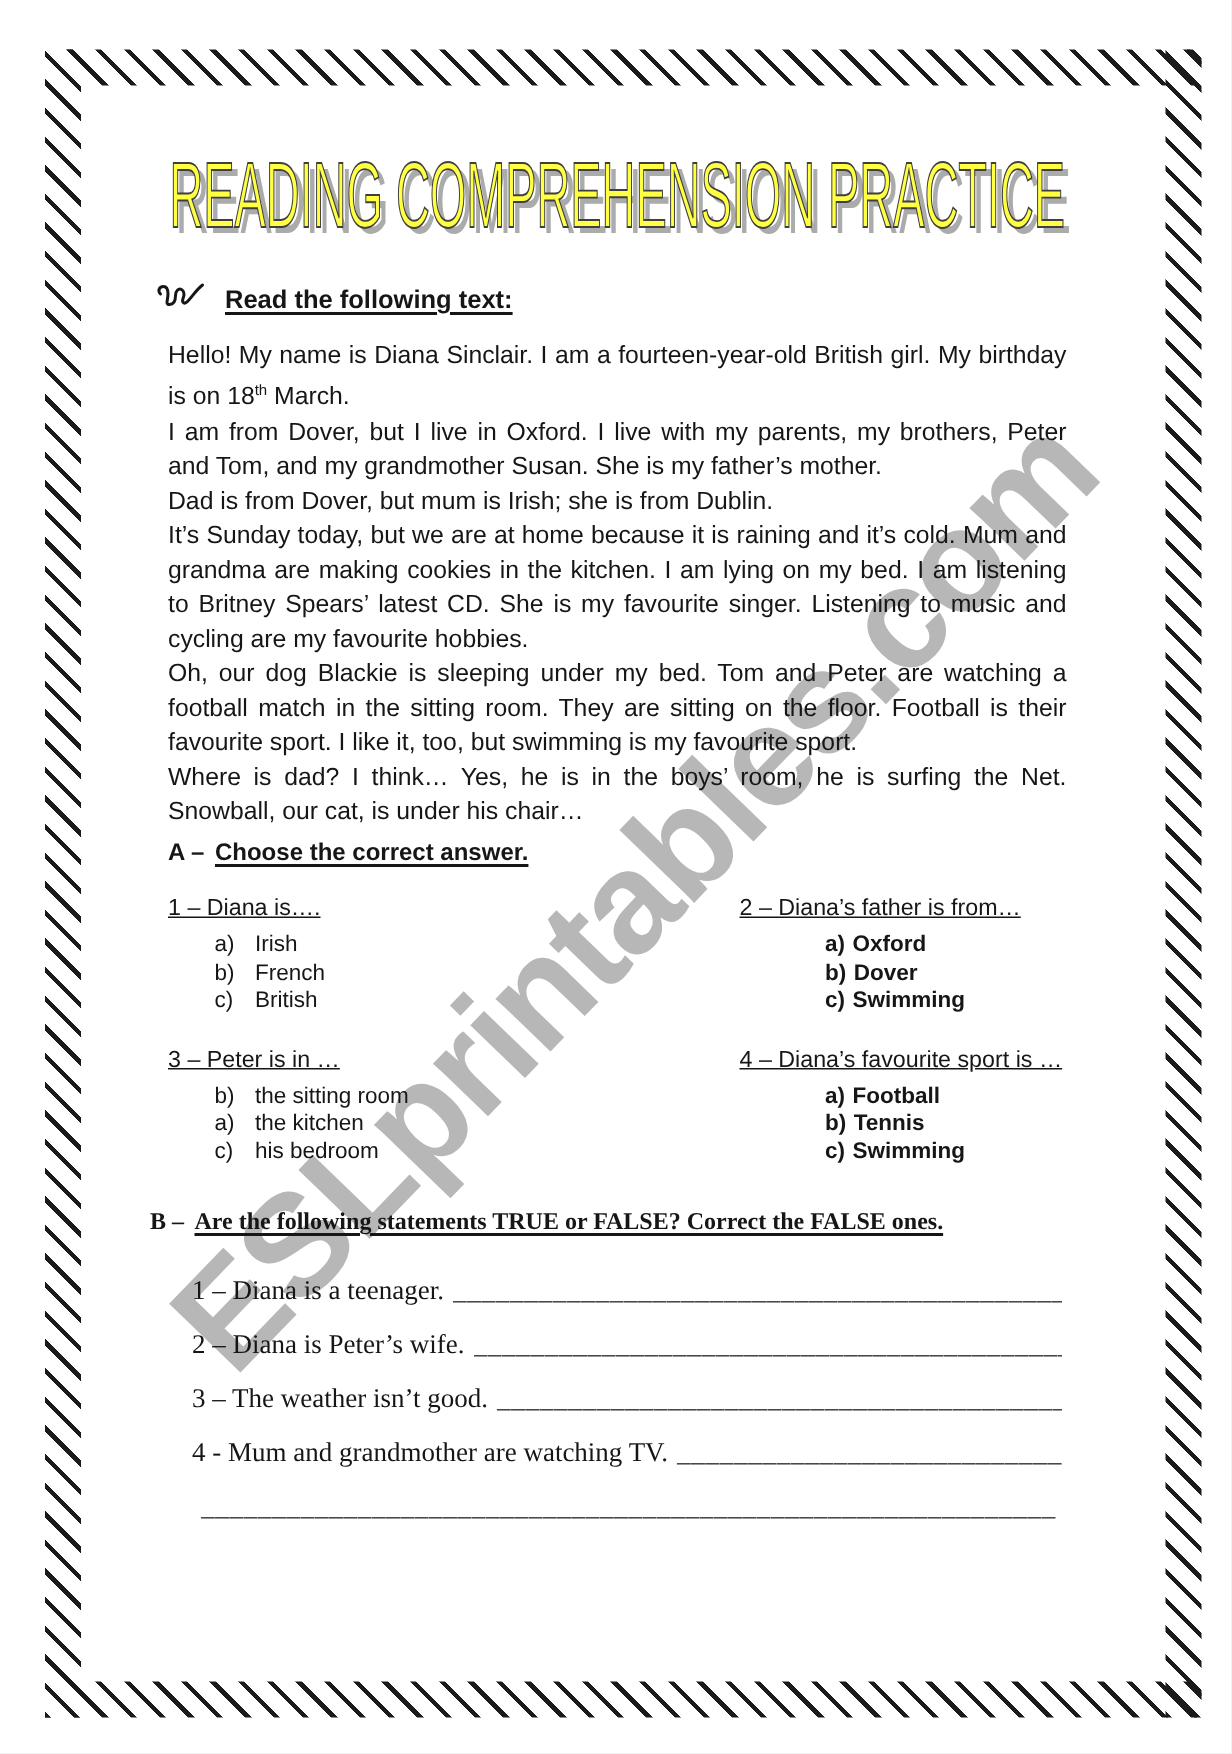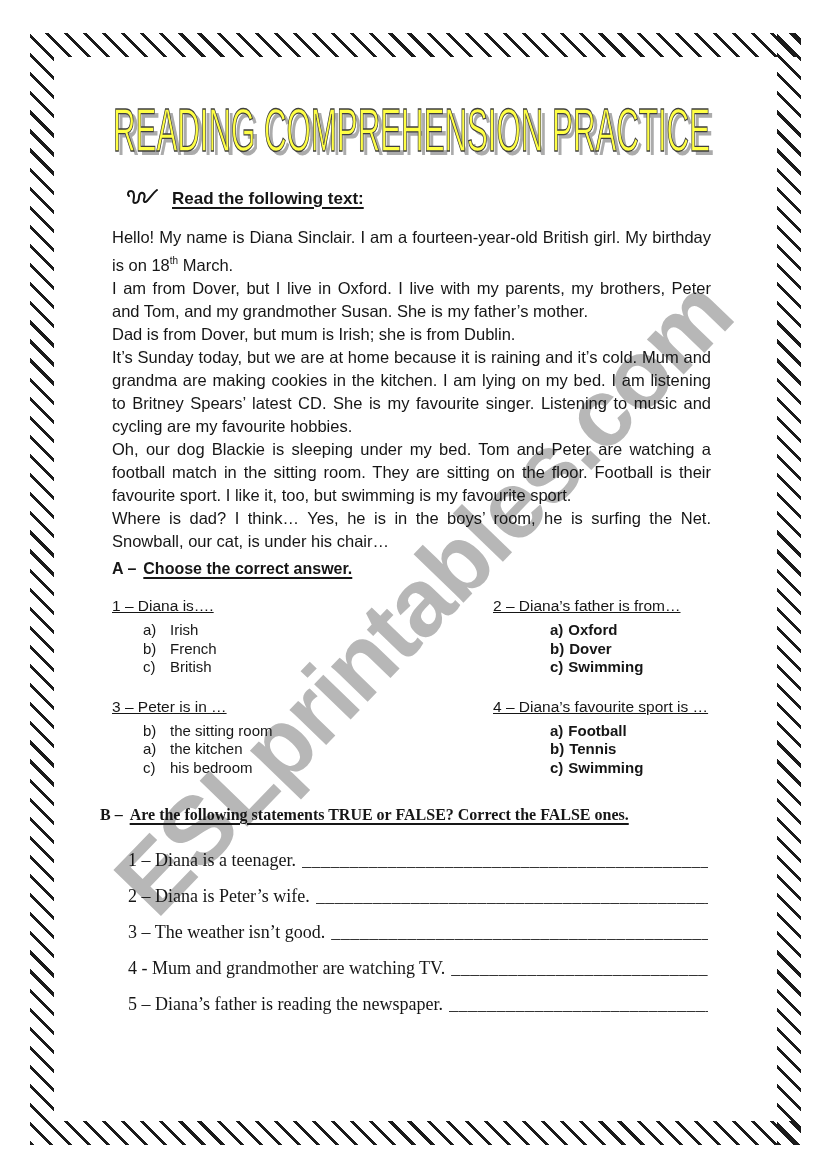--- a/index.html
+++ b/index.html
@@ -30,21 +30,21 @@
     transform: translate(-50%, -50%) rotate(-46deg);
     font-size: 96px; font-weight: bold; letter-spacing: -2px;
     color: #b7b7b7; white-space: nowrap; pointer-events: none;
   }
 
   
   .content { position: absolute; inset: 0; z-index: 1; }
 
   .title-wrap { position: absolute; top: 96px; left: 112px; width: 606px; height: 74px; }
 
-  .read-heading { position: absolute; top: 186px; left: 126px; display: flex; align-items: center; }
+  .read-heading { position: absolute; top: 186px; left: 104px; display: flex; align-items: center; }
   .read-heading .icon { margin-right: 10px; }
   .read-heading .label {
     font-size: 17px; font-weight: bold;
     text-decoration: underline; text-underline-offset: 3px; text-decoration-thickness: 1.5px;
   }
 
   .passage { position: absolute; top: 226px; left: 112px; width: 599px; font-size: 16.5px; line-height: 23px; }
   .passage p { margin: 0; text-align: justify; }
   .passage sup { font-size: 10px; }
 
@@ -168,20 +168,19 @@
         </div>
         <div class="b-item">
           <span class="b-label">3 – The weather isn’t good.</span>
           <span class="blank">____________________________________________________________</span>
         </div>
         <div class="b-item">
           <span class="b-label">4 - Mum and grandmother are watching TV.</span>
           <span class="blank">____________________________________________________________</span>
         </div>
         <div class="b-item">
-          <span class="b-label">5 – Diana’s father is reading the newspaper.</span>
           <span class="blank">____________________________________________________________</span>
         </div>
       </div>
     </div>
 
   </div>
 </div>
 
 </body></html>

